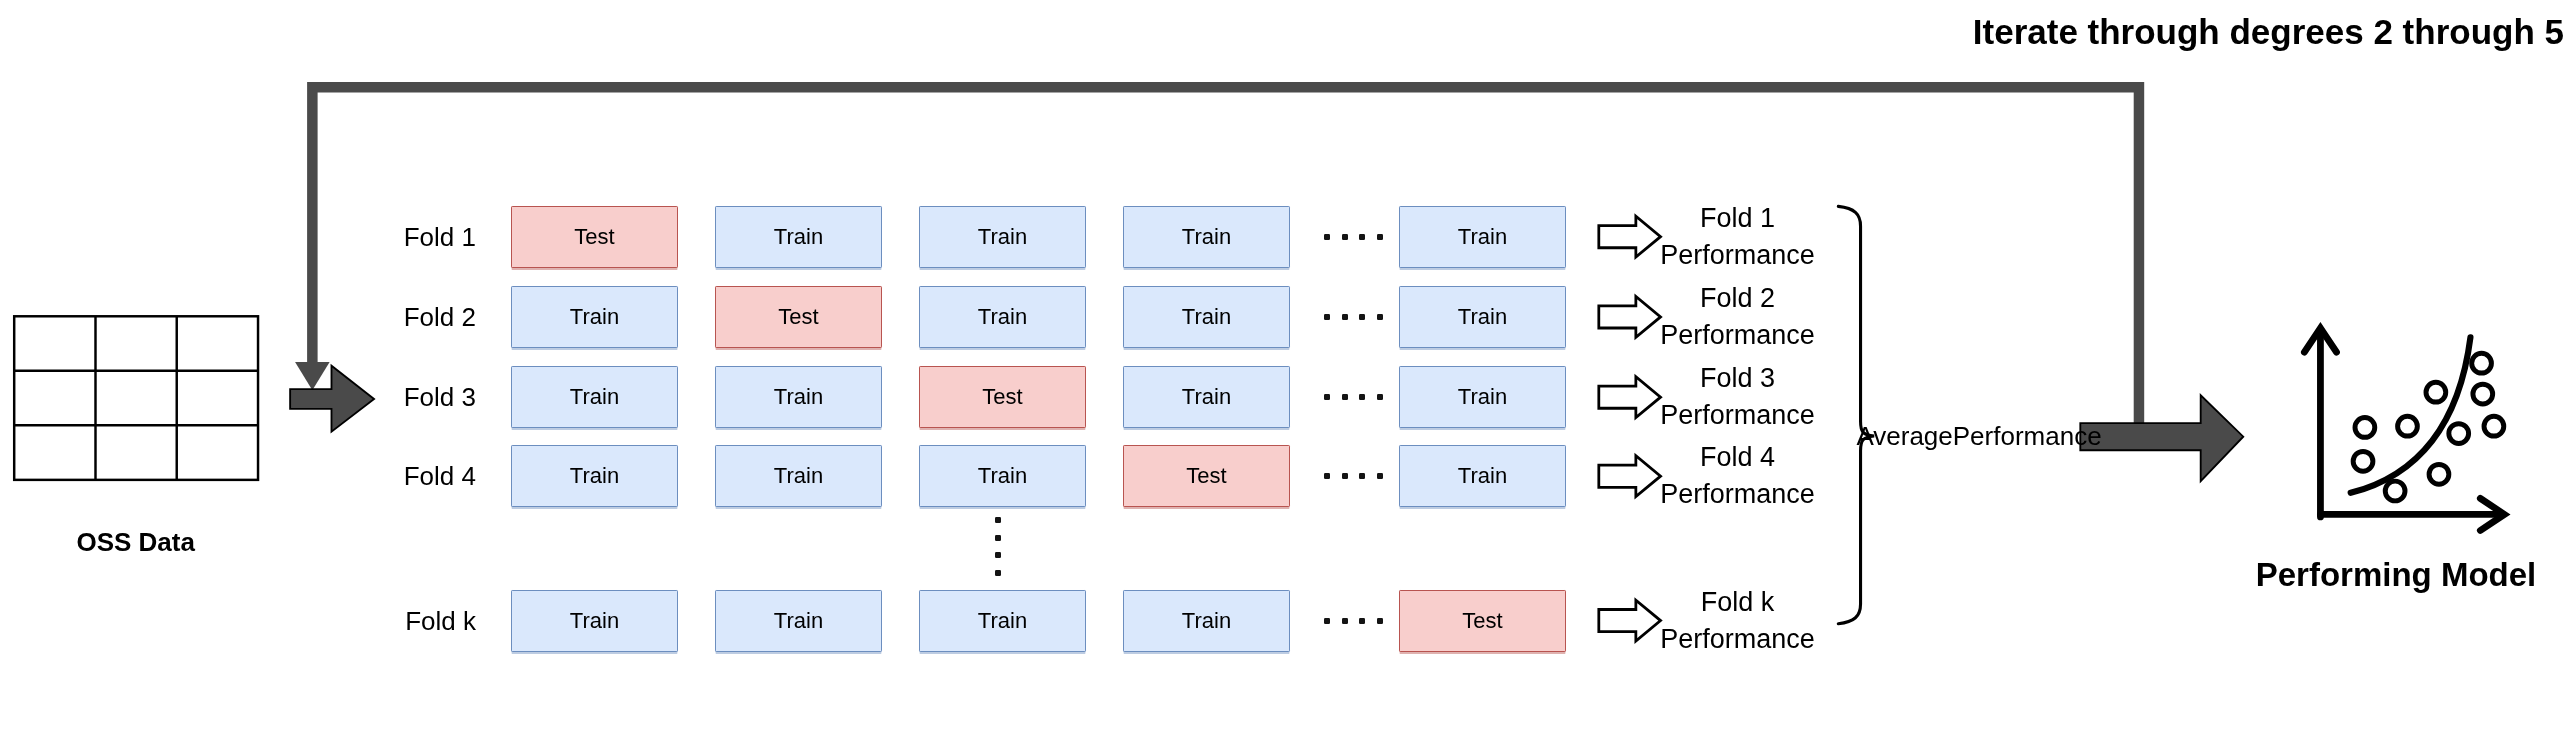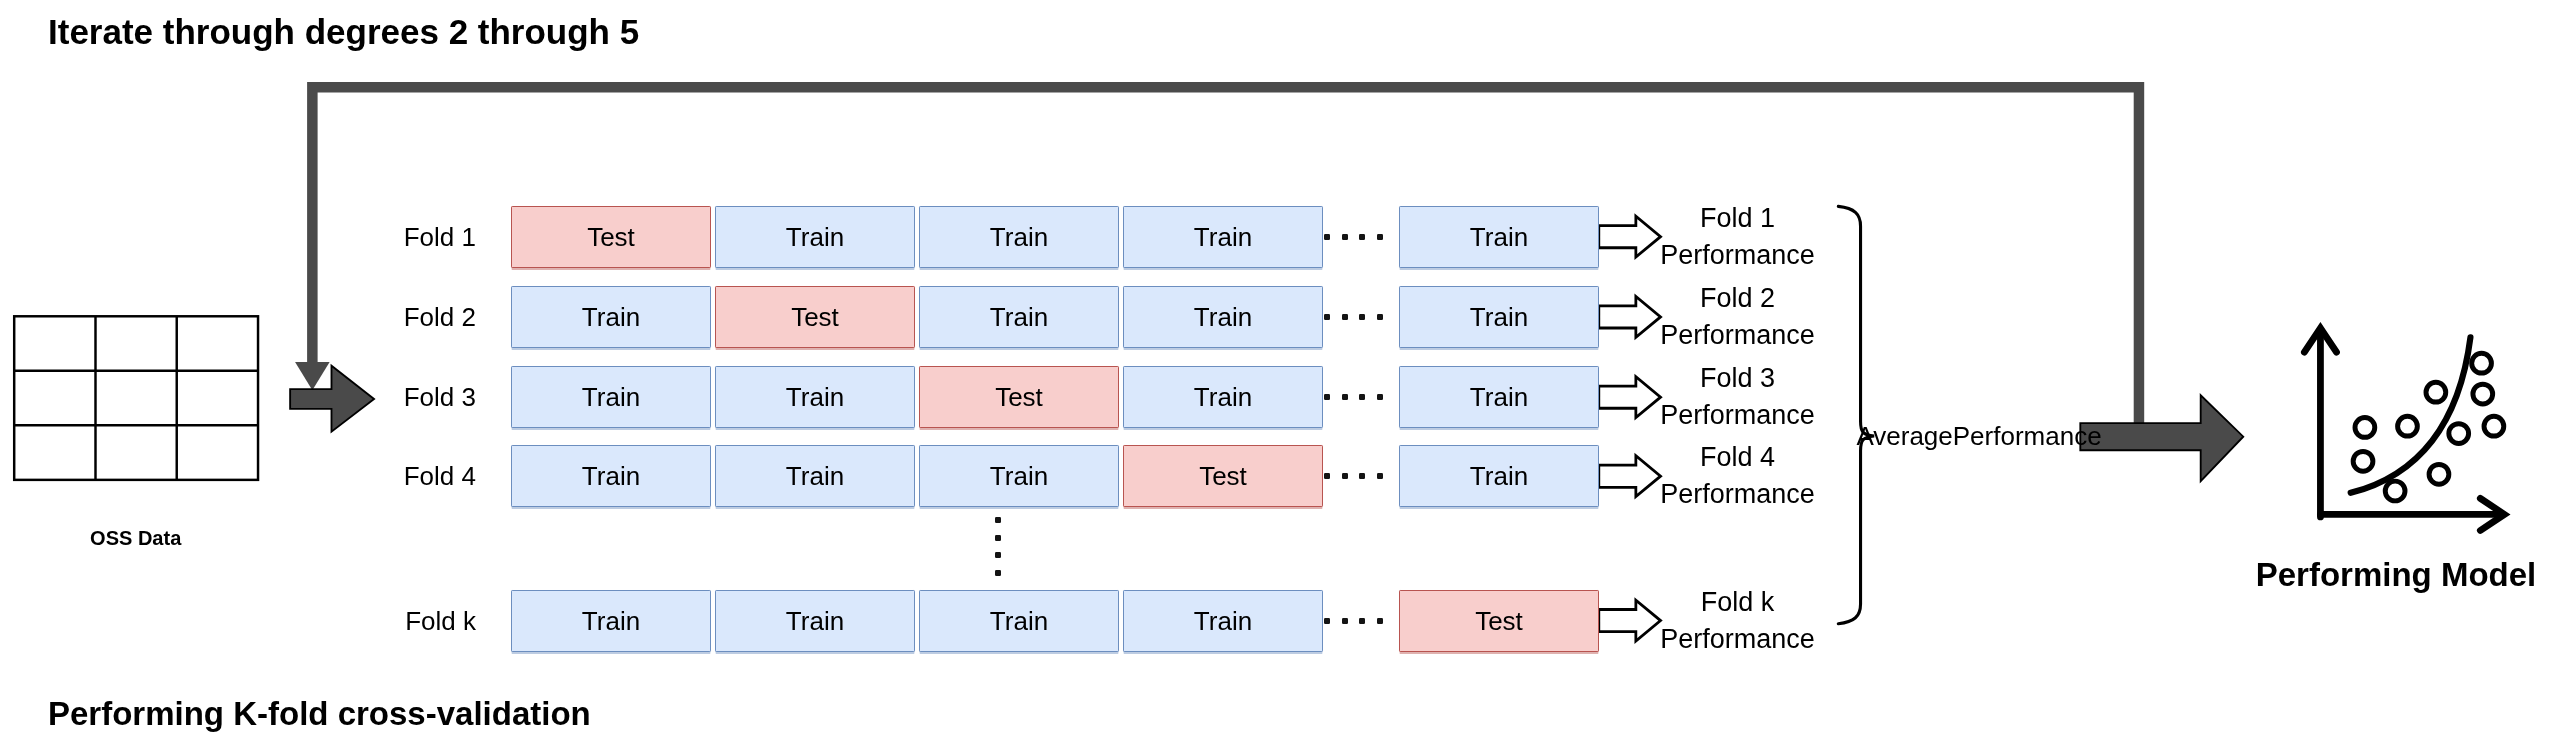--- a/index.html
+++ b/index.html
@@ -5,34 +5,34 @@
   html,body{margin:0;padding:0;background:#fff;}
   #canvas{
     position:relative;
     width:2576px;height:748px;
     background:#ffffff;
     font-family:"Liberation Sans", sans-serif;
     color:#000;
     overflow:hidden;
   }
   .abs{position:absolute;}
-  .title{left:0;right:12px;text-align:left;font-weight:bold;margin-left:48px;}
+  .title{left:0;right:12px;text-align:right;font-weight:bold;margin-left:48px;}
   #top-title{top:12.3px;font-size:35px;}
   #bottom-title{top:695px;font-size:33px;}
-  #oss-label{left:6.2px;top:527px;width:259px;text-align:center;font-size:20px;font-weight:bold;}
+  #oss-label{left:6.2px;top:527px;width:259px;text-align:center;font-size:26px;font-weight:bold;}
   #gen-label{left:2216px;top:556px;width:360px;text-align:center;font-size:33px;font-weight:bold;}
   #avg-label{left:1877px;top:395px;width:204px;height:81px;
     display:flex;align-items:center;justify-content:center;
     font-size:26px;line-height:40px;text-align:center;}
   .fold-label{left:346px;width:130px;height:62px;
     display:flex;align-items:center;justify-content:flex-end;font-size:26px;}
   .cell{
-    width:200px;height:62px;box-sizing:border-box;
+    width:167px;height:62px;box-sizing:border-box;
     border:1.9px solid;border-radius:1.2px;
-    display:flex;align-items:center;justify-content:center;font-size:26px;
+    display:flex;align-items:center;justify-content:center;font-size:22px;
   }
   .cell.train{background:var(--train-fill);border-color:var(--train-stroke);
     box-shadow:0 2.5px 0 -0.6px rgba(108,142,191,.45);}
   .cell.test{background:var(--test-fill);border-color:var(--test-stroke);
     box-shadow:0 2.5px 0 -0.6px rgba(184,84,80,.45);}
   .perf{left:1645px;width:185px;height:62px;
     display:flex;flex-direction:column;align-items:center;justify-content:center;
     font-size:27px;line-height:37px;text-align:center;}
   .hdots{left:1324px;width:59px;height:62px;
     display:flex;align-items:center;justify-content:space-between;}
@@ -95,21 +95,20 @@
         <path d="M 2590 365 h 60 v -15 l 40 33 l -40 33 v -15 h -60 z" fill="#fff" stroke="#000" stroke-width="4.5"></path>
         <path d="M 2590 495 h 60 v -15 l 40 33 l -40 33 v -15 h -60 z" fill="#fff" stroke="#000" stroke-width="4.5"></path>
         <path d="M 2590 625 h 60 v -15 l 40 33 l -40 33 v -15 h -60 z" fill="#fff" stroke="#000" stroke-width="4.5"></path>
         <path d="M 2590 753 h 60 v -15 l 40 33 l -40 33 v -15 h -60 z" fill="#fff" stroke="#000" stroke-width="4.5"></path>
         <path d="M 2590 987 h 60 v -15 l 40 33 l -40 33 v -15 h -60 z" fill="#fff" stroke="#000" stroke-width="4.5"></path>
       </g>
   </svg>
 
   <div id="top-title" class="abs title">Iterate through degrees 2 through 5</div>
 
-  <div id="bottom-title" class="abs title">Performing K-fold cross-validation</div>
 
   <div id="oss-label" class="abs">OSS Data</div>
 
   <div id="avg-label" class="abs">
     <div>Average</div>
     <div>Performance</div>
   </div>
 
   <div id="gen-label" class="abs">Performing Model</div>
 

